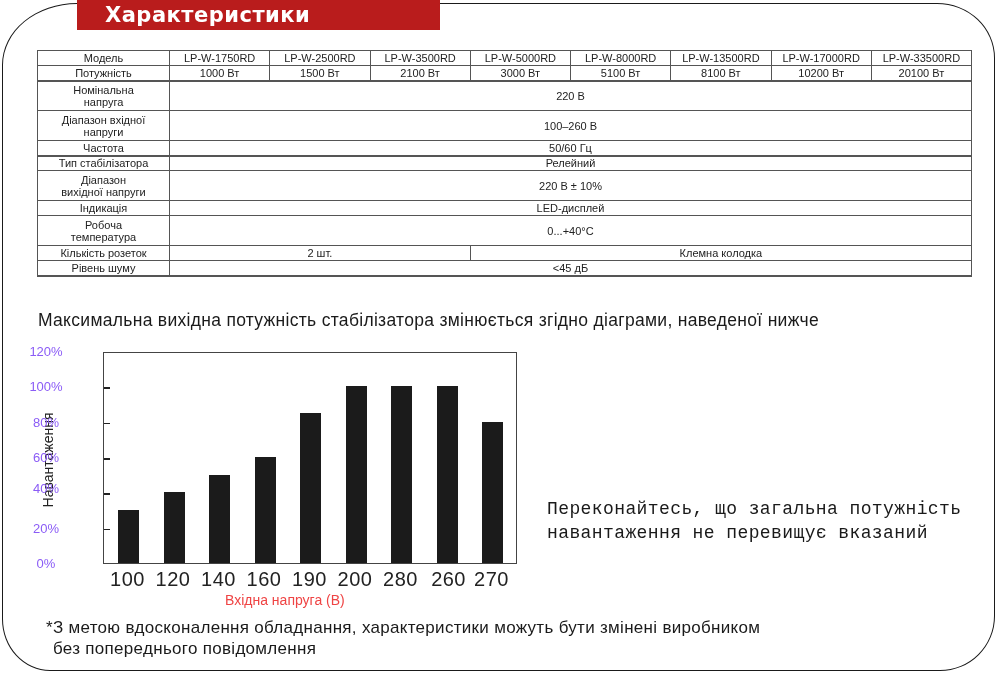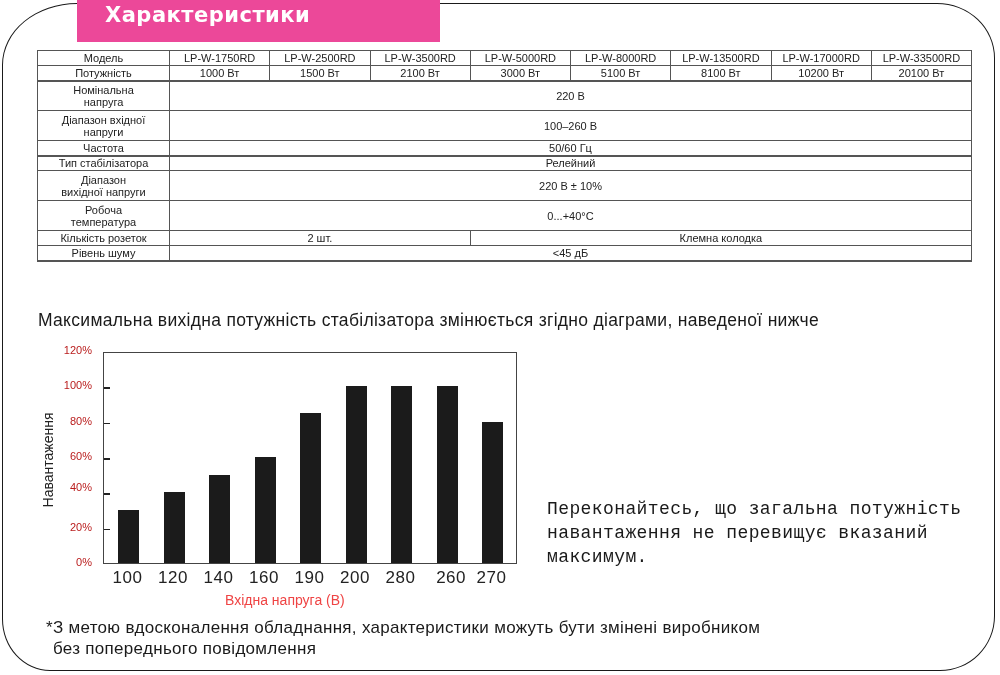--- a/index.html
+++ b/index.html
@@ -1,36 +1,36 @@
 <!DOCTYPE html>
 <html><head>
 <meta charset="utf-8">
 <style>
   html, body { margin:0; padding:0; background:#ffffff; }
   body { width:1000px; height:675px; position:relative; overflow:hidden; font-family:"Liberation Sans", sans-serif; color:#111; }
   .frame { position:absolute; left:2px; top:3px; width:993px; height:668px; border:1.6px solid #1a1a1a; border-radius:75px 58px 55px 48px / 62px 55px 55px 52px; box-sizing:border-box; }
-  .title-bar { position:absolute; left:77px; top:0; width:363px; height:42px; background:#ec4899; }
+  .title-bar { position:absolute; left:77px; top:0; width:363px; height:30px; background:#b91c1c; }
   .title-text { position:absolute; left:28px; top:2px; color:#ffffff; font-family:"DejaVu Sans", sans-serif; font-weight:bold; font-size:21px; letter-spacing:0.5px; line-height:26px; }
 
   table.spec { position:absolute; left:37px; top:50px; border-collapse:collapse; table-layout:fixed; width:935px; font-size:11px; color:#222; }
   table.spec td { border:1px solid #555; text-align:center; vertical-align:middle; padding:0 2px; line-height:12px; }
   table.spec td.lbl { width:127px; }
   table.spec tr { height:15px; }
   table.spec tr.tall { height:30px; }
   table.spec tr.thick td { border-bottom:2px solid #555; }
   table.spec { border:1.5px solid #555;padding-left:24px; }
 
   .intro { position:absolute; left:38px; top:310px; font-size:17.5px; color:#1a1a1a; letter-spacing:0.3px; }
 
   .chart { position:absolute; left:0; top:340px; width:540px; height:280px; }
   .plot { position:absolute; left:103px; top:12px; width:414px; height:212px; border:1.2px solid #444; box-sizing:border-box; }
-  .ytick { position:absolute; left:0; width:92px; text-align:right; font-size:11px; color:#b91c1c; }
+  .ytick { position:absolute; left:0; width:92px; text-align:center; font-size:13px; color:#8b5cf6; }
   .ytick-mark { position:absolute; left:0; width:6px; height:1.5px; background:#222; }
   .bar { position:absolute; bottom:0; width:21px; background:#1b1b1b; }
-  .xtick { position:absolute; top:228px; width:40px; text-align:center; font-size:17px; color:#222; letter-spacing:0.5px; }
+  .xtick { position:absolute; top:228px; width:40px; text-align:center; font-size:20px; color:#222; letter-spacing:0.5px; }
   .xlabel { position:absolute; left:225px; top:252px; font-size:14px; color:#ef4444; }
   .ylabel { position:absolute; left:-12px; top:112px; transform:rotate(-90deg); font-size:14px; color:#222; width:120px; text-align:center; }
 
   .note { position:absolute; left:547px; top:497px; font-size:18px; line-height:24px; color:#1a1a1a; letter-spacing:0.4px; width:440px;font-family:Liberation Mono, monospace; }
   .footnote { position:absolute; left:46px; top:617px; font-size:17px; line-height:21px; color:#1a1a1a; letter-spacing:0.3px; }
 </style>
 </head>
 <body>
 
 <div class="frame"></div>
@@ -74,20 +74,24 @@
     <td class="lbl">Частота</td>
     <td colspan="8">50/60 Гц</td>
   </tr>
   <tr>
     <td class="lbl">Тип стабілізатора</td>
     <td colspan="8">Релейний</td>
   </tr>
   <tr class="tall">
     <td class="lbl"><span>Діапазон</span><br><span>вихідної напруги</span></td>
     <td colspan="8">220 В ± 10%</td>
+  </tr>
+  <tr>
+    <td class="lbl">Індикація</td>
+    <td colspan="8">LED-дисплей</td>
   </tr>
   <tr class="tall">
     <td class="lbl"><span>Робоча</span><br><span>температура</span></td>
     <td colspan="8">0...+40°C</td>
   </tr>
   <tr>
     <td class="lbl">Кількість розеток</td>
     <td colspan="3">2 шт.</td>
     <td colspan="5">Клемна колодка</td>
   </tr>
@@ -137,19 +141,18 @@
       <div class="xtick" style="left: 380.5px;">280</div>
       <div class="xtick" style="left: 426px; text-align: right;">260</div>
       <div class="xtick" style="left: 471.5px;">270</div>
     </div>
   <div class="xlabel">Вхідна напруга (В)</div>
 </div>
 
 <div class="note">
   <div>Переконайтесь, що загальна потужність</div>
   <div>навантаження не перевищує вказаний</div>
-  <div>максимум.</div>
 </div>
 
 <div class="footnote">
   <div>*З метою вдосконалення обладнання, характеристики можуть бути змінені виробником</div>
   <div style="padding-left:7px;">без попереднього повідомлення</div>
 </div>
 
 </body></html>

